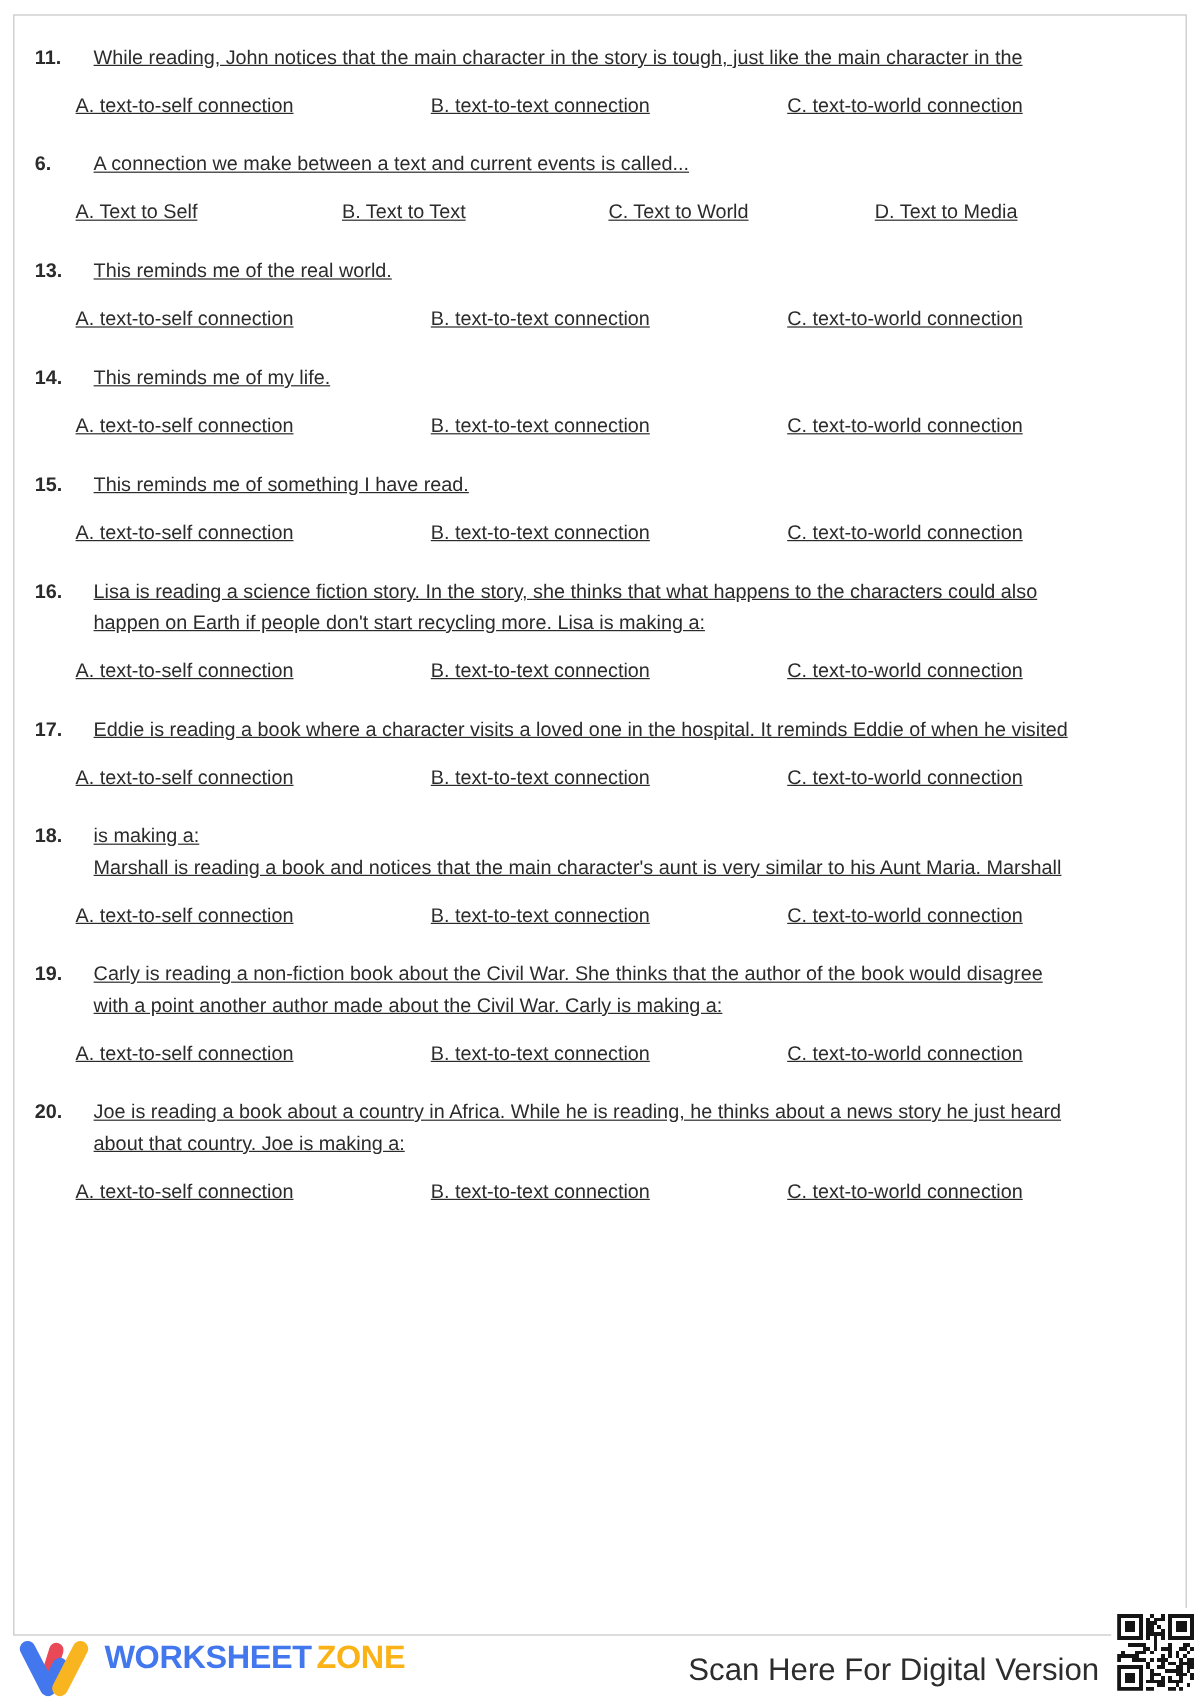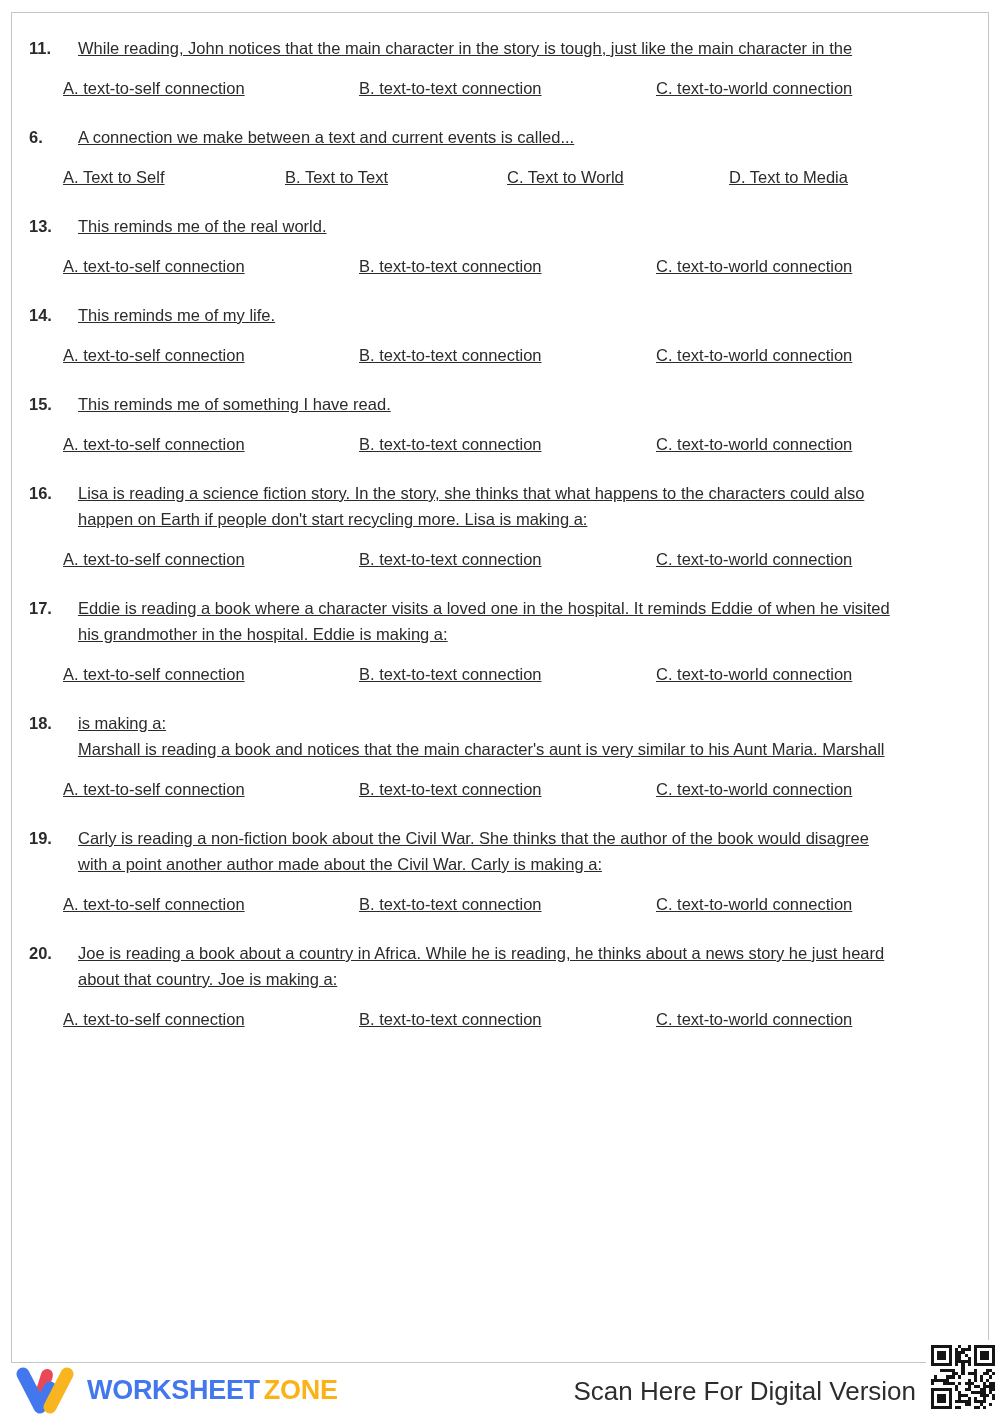--- a/index.html
+++ b/index.html
@@ -20,21 +20,21 @@
   }
   .q-stem{font-size:16.5px;line-height:26px;}
   .stem-line{white-space:nowrap;text-decoration:underline;}
   .opts{
     display:grid;margin:14px 0 23px 34px;
     font-size:16.5px;line-height:26px;white-space:nowrap;text-decoration:underline;
   }
   .opts-3{grid-template-columns:296px 297px auto;}
   .opts-4{grid-template-columns:222px 222px 222px auto;}
   
-  .brand{position:absolute;left:14px;top:1366px;display:flex;align-items:center;}
+  .brand{position:absolute;left:14px;top:1366px;display:flex;align-items:flex-start;}
   .brand-icon{width:64px;height:48px;flex:none;}
   .brand-text{font-size:27px;font-weight:bold;margin-left:9px;letter-spacing:-0.3px;white-space:nowrap;}
   .brand-word1{color:#4377ee;}
   .brand-word2{color:#fbb217;margin-left:4px;}
   .scan{
     position:absolute;right:84px;top:1376px;
     font-size:26px;color:#2d2d2d;white-space:nowrap;margin-left:24px;
   }
   .qr-box{
     position:absolute;right:0;bottom:0;width:74px;height:74px;background:#ffffff;
@@ -131,21 +131,20 @@
       <span class="opt">B. text-to-text connection</span>
       <span class="opt">C. text-to-world connection</span>
     </div>
   </div>
 
   <div class="q">
     <div class="q-row">
       <span class="q-num">17.</span>
       <div class="q-stem">
         <div class="stem-line">Eddie is reading a book where a character visits a loved one in the hospital. It reminds Eddie of when he visited</div>
-        <div class="stem-line">his grandmother in the hospital. Eddie is making a:</div>
       </div>
     </div>
     <div class="opts opts-3">
       <span class="opt">A. text-to-self connection</span>
       <span class="opt">B. text-to-text connection</span>
       <span class="opt">C. text-to-world connection</span>
     </div>
   </div>
 
   <div class="q">

